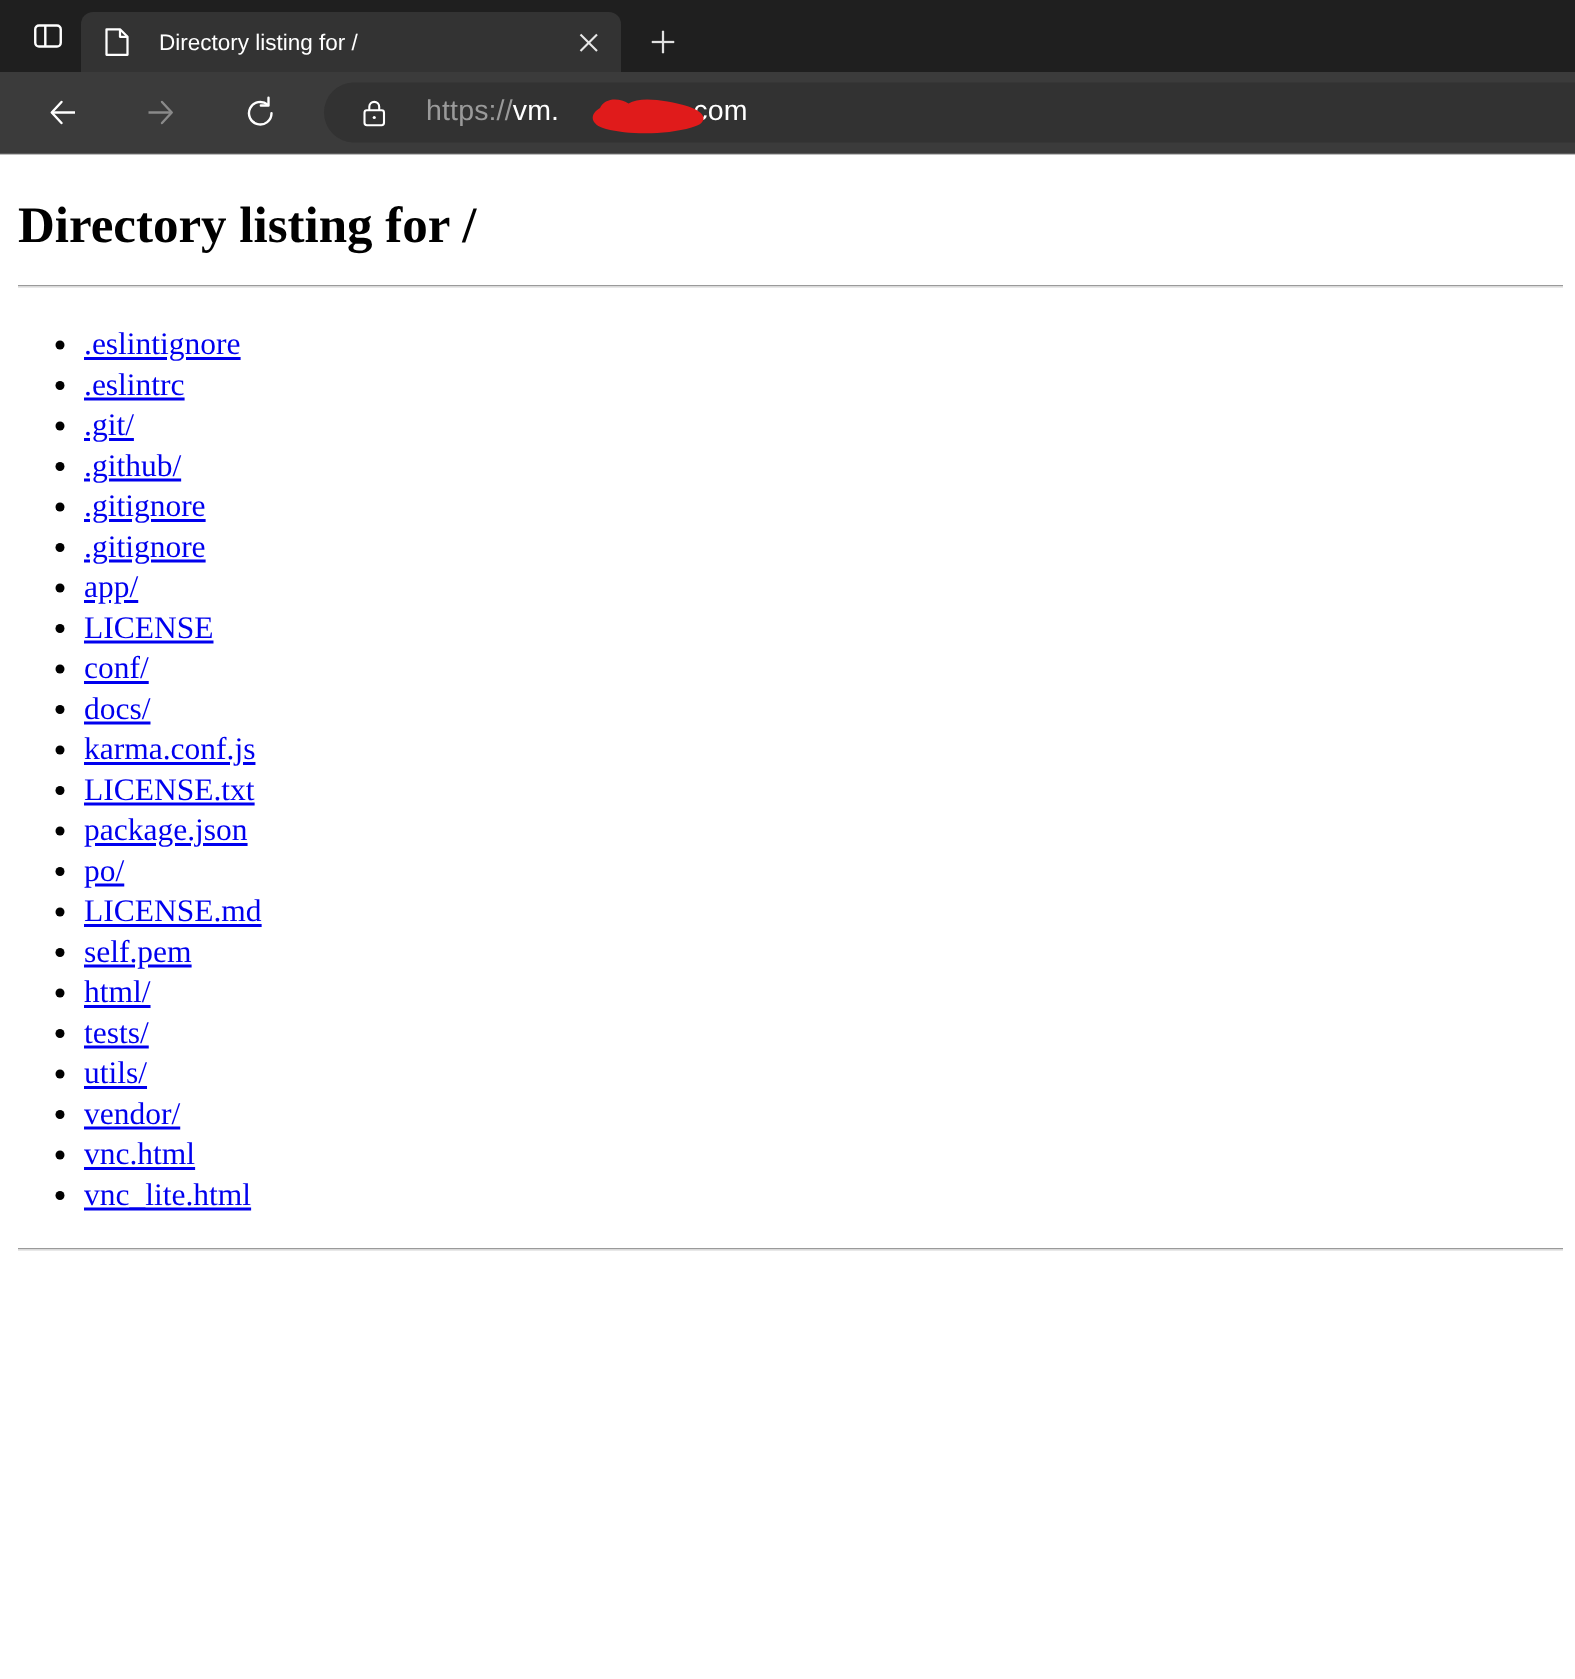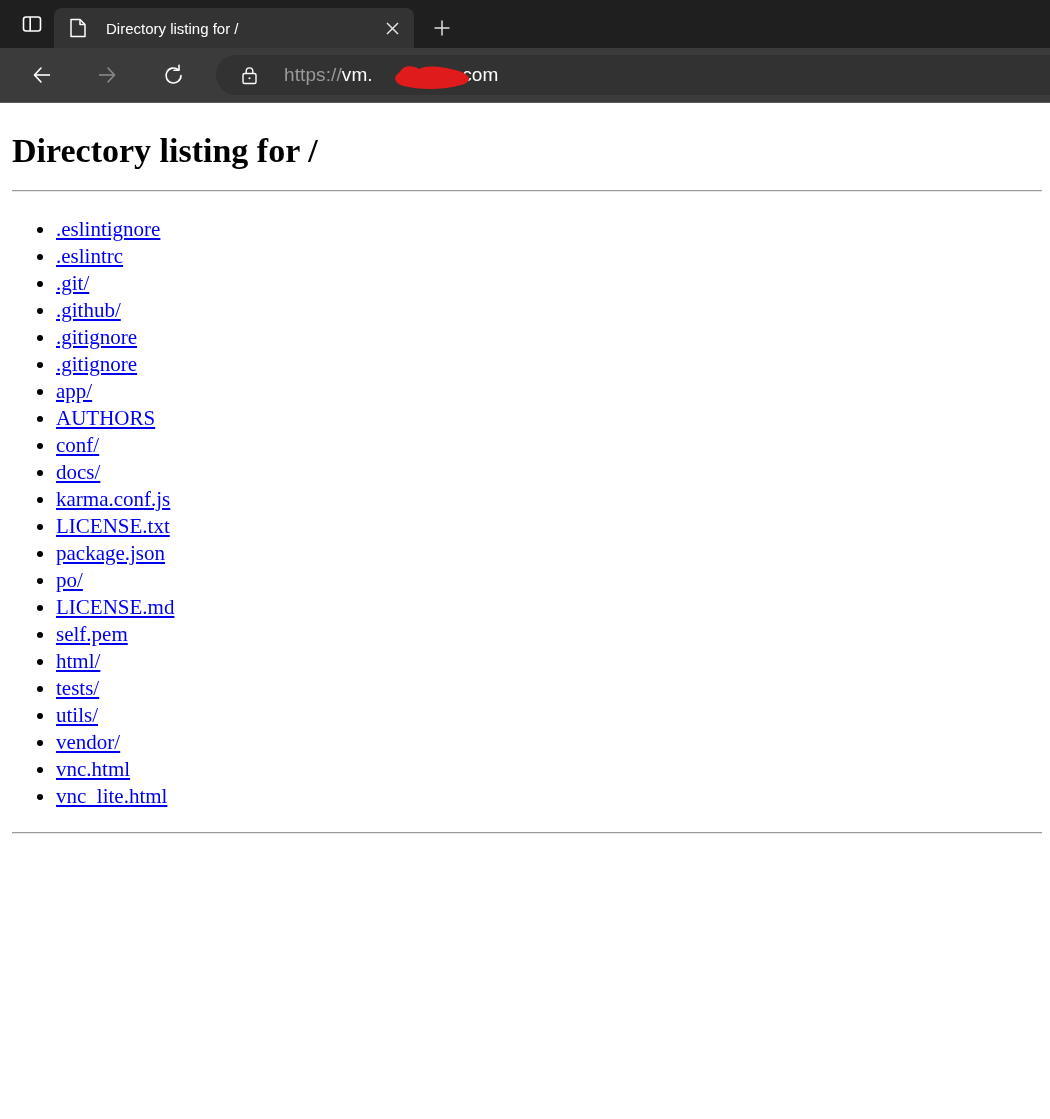--- a/index.html
+++ b/index.html
@@ -290,21 +290,21 @@
       <h1 class="page-title">Directory listing for /</h1>
       <hr class="rule rule-top">
       <ul class="listing">
         <li><a href="#">.eslintignore</a></li>
         <li><a href="#">.eslintrc</a></li>
         <li><a href="#">.git/</a></li>
         <li><a href="#">.github/</a></li>
         <li><a href="#">.gitignore</a></li>
         <li><a href="#">.gitignore</a></li>
         <li><a href="#">app/</a></li>
-        <li><a href="#">AUTHORS</a></li>
+        <li><a href="#">LICENSE</a></li>
         <li><a href="#">conf/</a></li>
         <li><a href="#">docs/</a></li>
         <li><a href="#">karma.conf.js</a></li>
         <li><a href="#">LICENSE.txt</a></li>
         <li><a href="#">package.json</a></li>
         <li><a href="#">po/</a></li>
         <li><a href="#">LICENSE.md</a></li>
         <li><a href="#">self.pem</a></li>
         <li><a href="#">html/</a></li>
         <li><a href="#">tests/</a></li>

